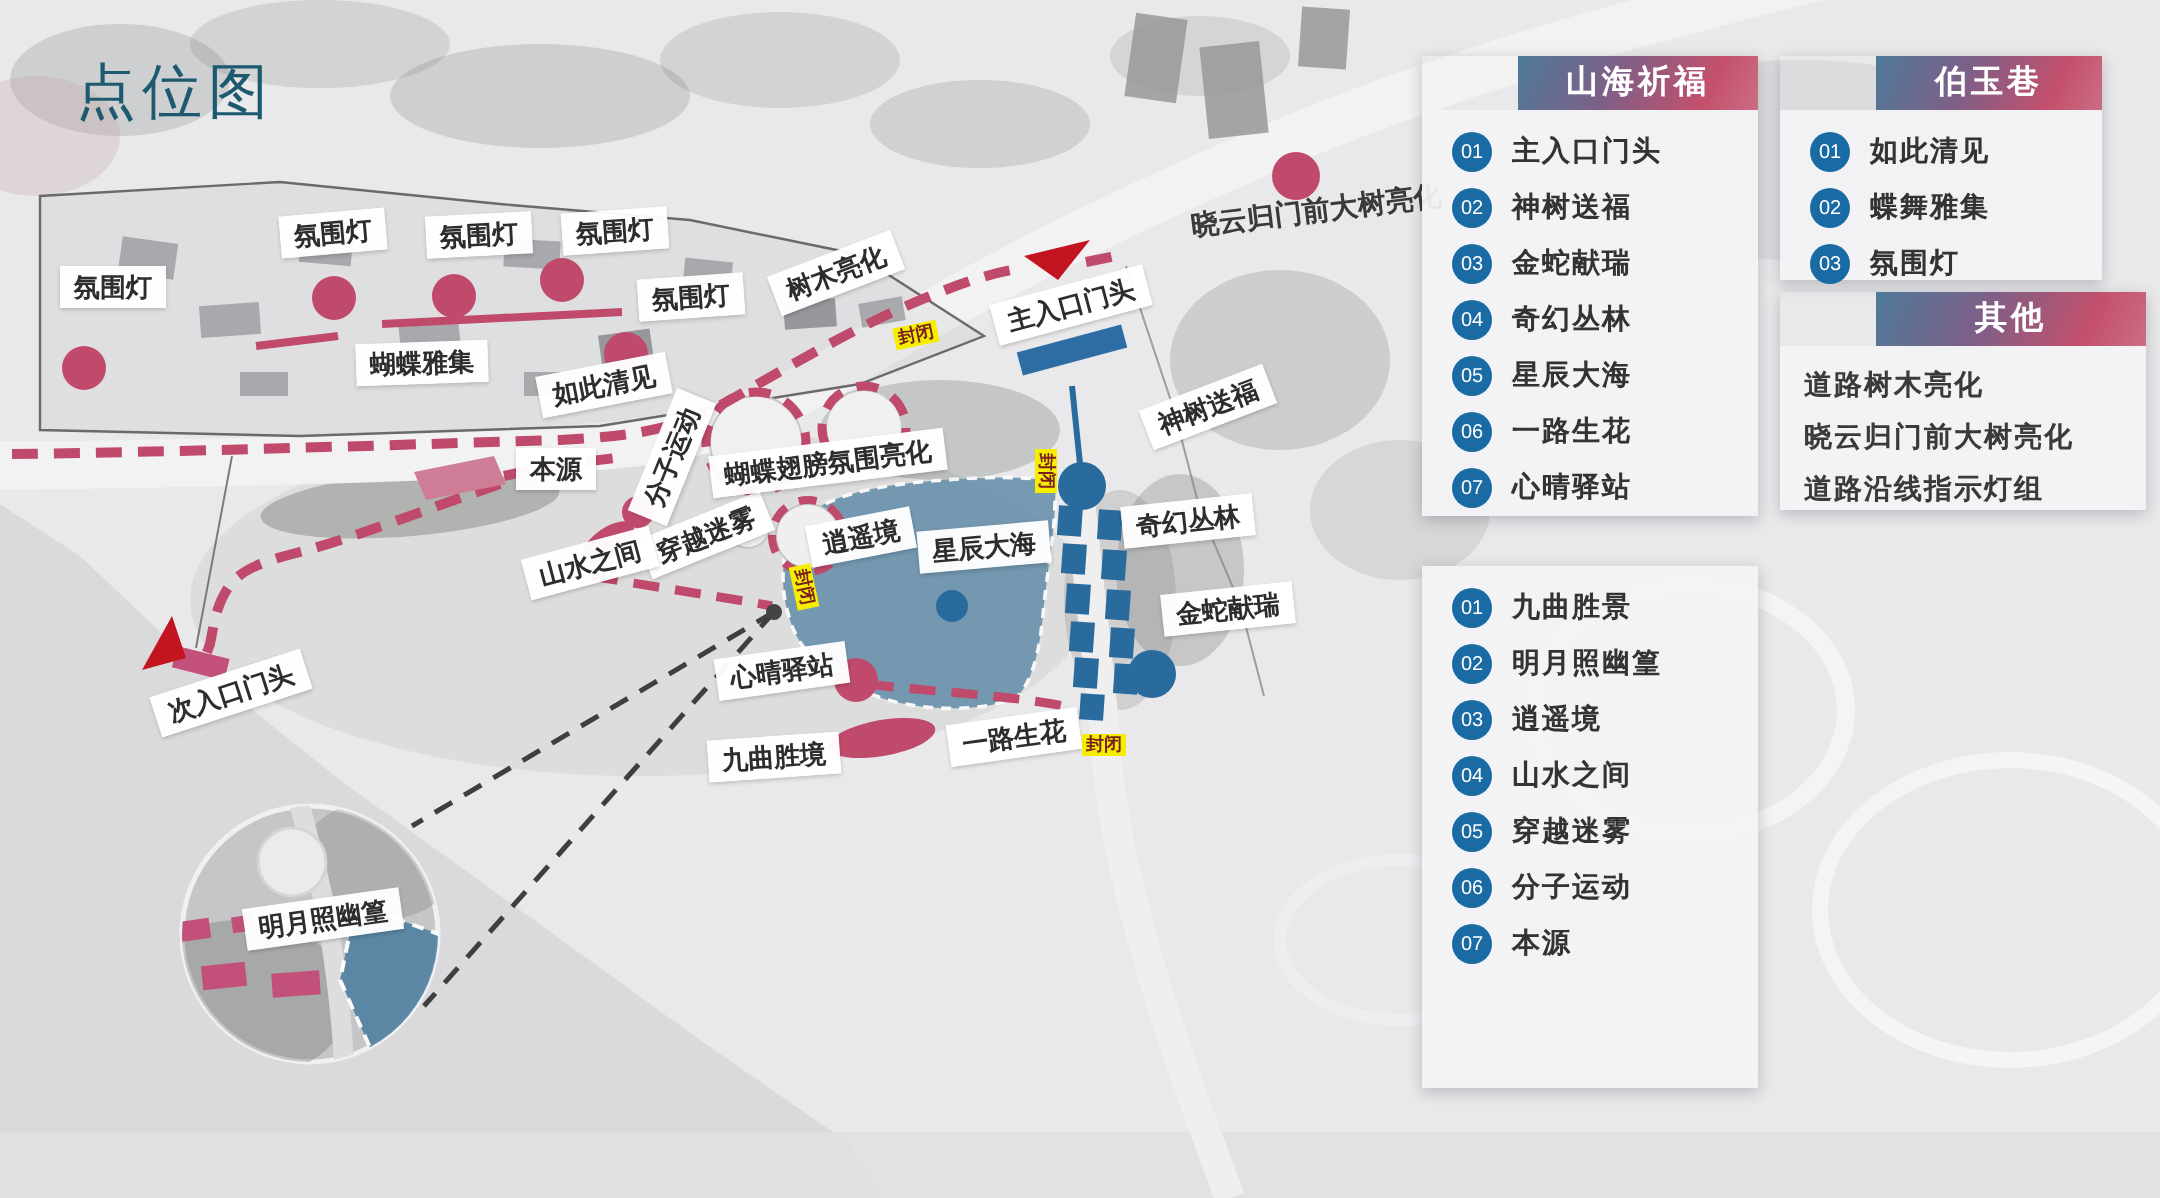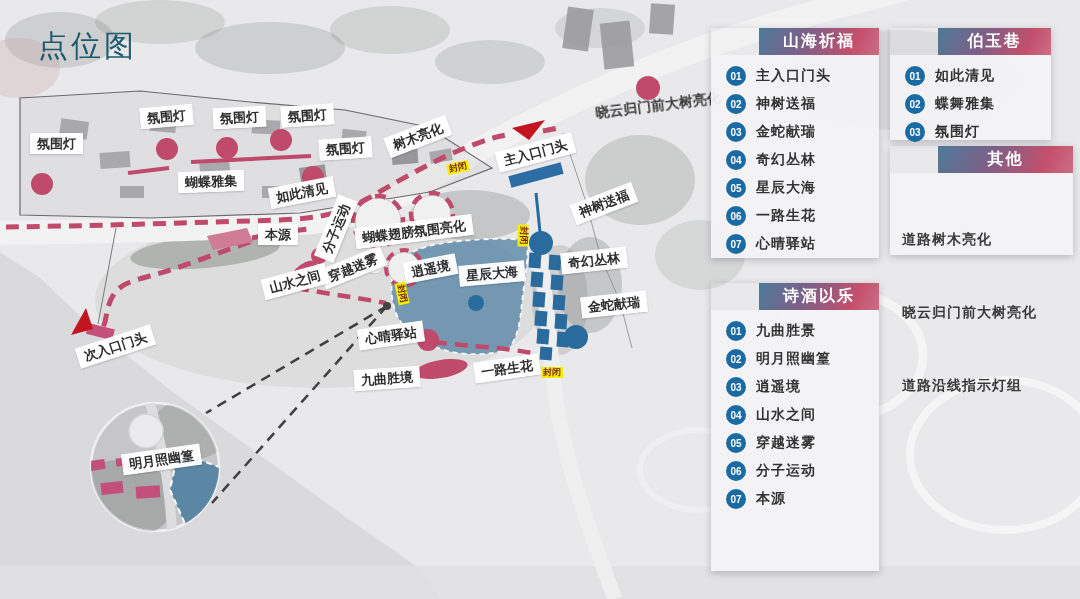--- a/index.html
+++ b/index.html
@@ -35,25 +35,25 @@
   .panel-header{
     height:27px;display:flex;align-items:center;justify-content:center;
     color:#fff;font-size:16px;font-weight:bold;letter-spacing:2px;
     background:linear-gradient(115deg,#4e7a99 0%,#7e5f87 40%,#c4506c 78%,#cb6e84 100%);
     margin-left:48px;
   }
   .panel-body{background:rgba(243,242,244,.94);padding:7px 0 4px 0;}
   .li-row{display:flex;align-items:center;height:28px;padding-left:15px;}
   .badge{
     flex:0 0 auto;width:20px;height:20px;border-radius:50%;
-    background:#1a6aa3;color:#fff;font-size:10px;font-weight:bold;
+    background:#1a6aa3;color:#fff;font-size:10px;font-weight:normal;
     display:flex;align-items:center;justify-content:center;margin-right:10px;
   }
   .li-label{font-size:14px;color:#333;font-weight:600;letter-spacing:1px;}
-  .plain-row{display:flex;align-items:center;height:26px;padding-left:12px;margin-top:47px;}
+  .plain-row{display:flex;align-items:center;height:26px;padding-left:12px;}
   .plain-row .li-label{font-weight:600;color:#3a3a3a;}
 </style>
 </head>
 <body>
 
 <div class="stage">
 
   <svg class="maplayer" width="1080" height="599" viewBox="0 0 1080 599">
 
     <g stroke="none">
@@ -292,21 +292,20 @@
       <div class="plain-row">
         <span class="li-label">晓云归门前大树亮化</span>
         </div>
       <div class="plain-row">
         <span class="li-label">道路沿线指示灯组</span>
         </div>
     </div>
   </div>
 
   <div class="panel" style="left:711px;top:283px;width:168px">
-    <div class="panel-header">诗酒以乐</div>
     <div class="panel-body" style="height:261px">
       <div class="li-row">
         <span class="badge">01</span>
         <span class="li-label">九曲胜景</span>
         </div>
       <div class="li-row">
         <span class="badge">02</span>
         <span class="li-label">明月照幽篁</span>
         </div>
       <div class="li-row">

